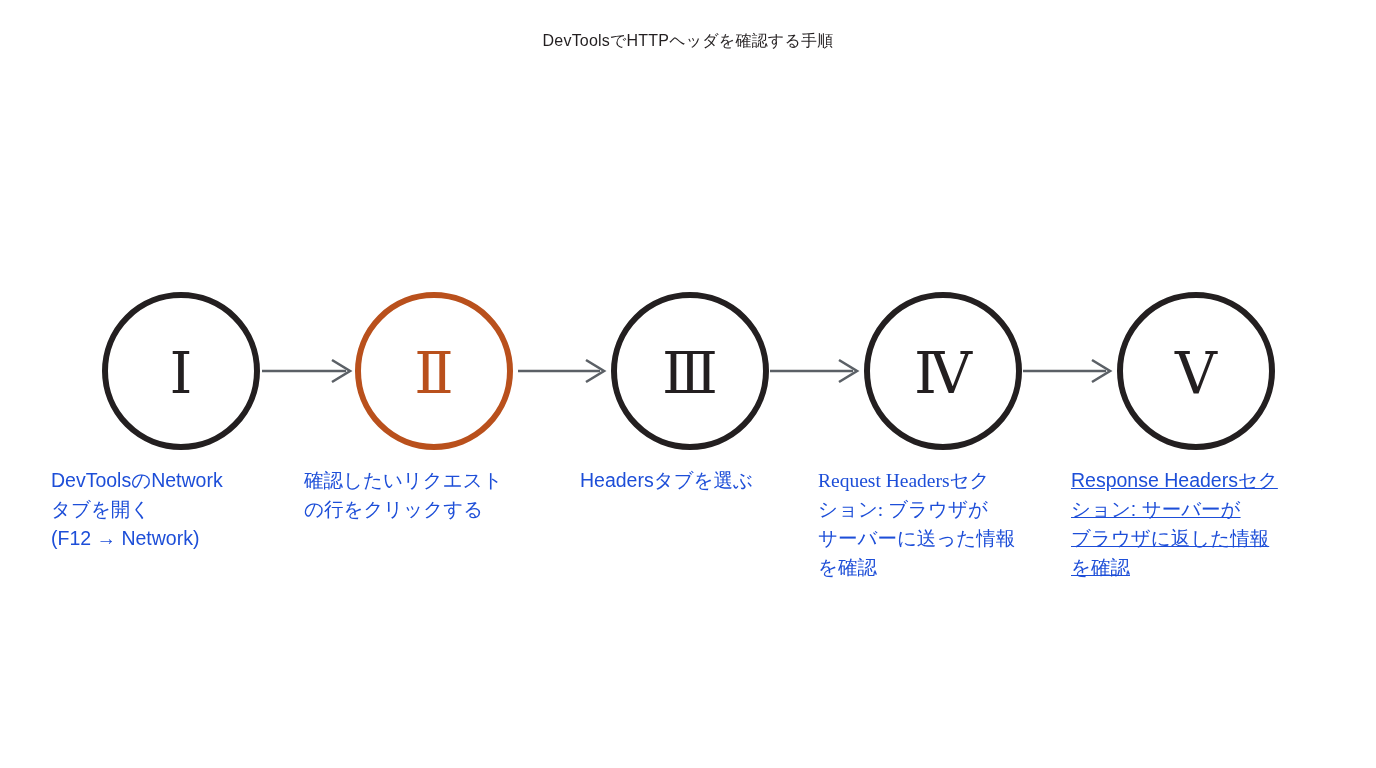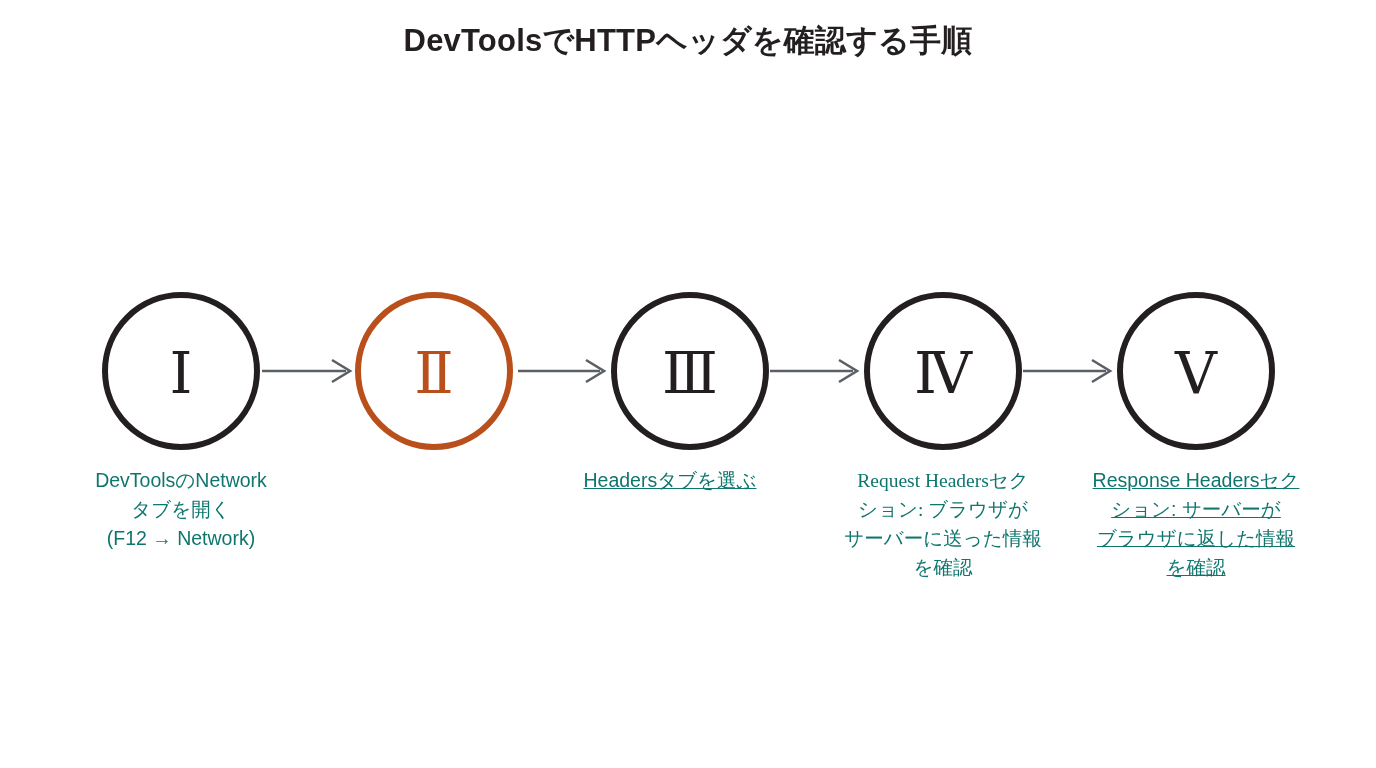--- a/index.html
+++ b/index.html
@@ -19,25 +19,25 @@
     position: relative;
     width: 1376px;
     height: 768px;
   }
   #diagram-title {
     position: absolute;
     left: 0;
     top: 24px;
     width: 1376px;
     text-align: center;
-    font-size: 31px;
+    font-size: 16px;
     line-height: 34px;
     letter-spacing: 0.2px;
     color: #231f20;
-    font-weight: 700;
+    font-weight: 400;
     white-space: nowrap;
   }
   
   #flow-svg {
     position: absolute;
     left: 0;
     top: 0;
     width: 1376px;
     height: 768px;
   }
@@ -67,24 +67,24 @@
   .connector-head {
     stroke: #5b6066;
     stroke-width: 2.6;
     fill: none;
     stroke-linecap: butt;
     stroke-linejoin: miter;
   }
   
   .step-caption {
     position: absolute;
-    text-align: center;
+    text-align: left;
     font-size: 19.5px;
     line-height: 29px;
-    color: #0f766e;
+    color: #1d4ed8;
     white-space: pre-line;
     top: 466px;
   }
 </style>
 </head>
 <body>
 
 <div id="diagram-root">
 
   <div id="diagram-title">DevToolsでHTTPヘッダを確認する手順</div>
@@ -131,22 +131,24 @@
     <g>
       <circle class="step-circle" cx="1196" cy="371" r="76"></circle>
       <text class="step-numeral" x="1196" y="373">Ⅴ</text>
     </g>
   </svg>
 
   <div class="step-caption" style="left:51px; width:260px;">DevToolsのNetwork
 タブを開く
 (F12 → Network)</div>
 
+  <div class="step-caption" style="left:304px; width:260px;">確認したいリクエスト
+の行をクリックする</div>
 
-  <div class="step-caption" style="left:540px; width:260px;text-decoration:underline;">Headersタブを選ぶ</div>
+  <div class="step-caption" style="left:580px; width:260px;">Headersタブを選ぶ</div>
 
   <div class="step-caption" style="left:818px; width:250px;font-family:Liberation Serif, serif;">Request Headersセク
 ション: ブラウザが
 サーバーに送った情報
 を確認</div>
 
   <div class="step-caption" style="left:1071px; width:250px;text-decoration:underline;">Response Headersセク
 ション: サーバーが
 ブラウザに返した情報
 を確認</div>

